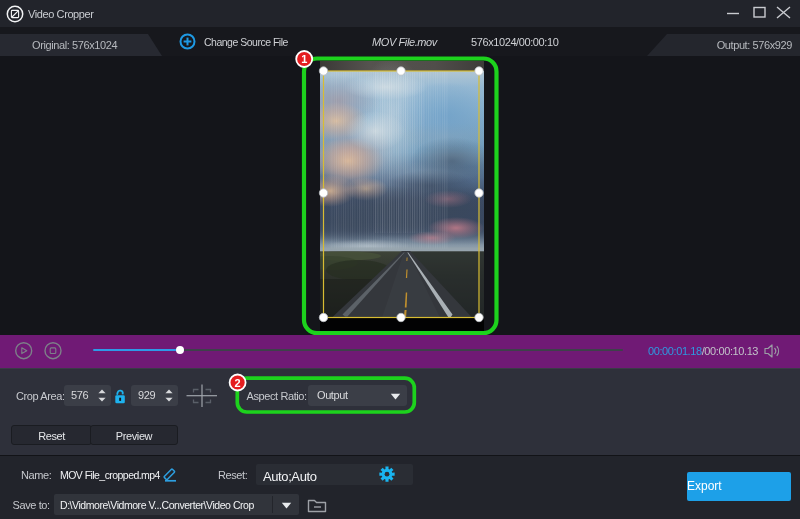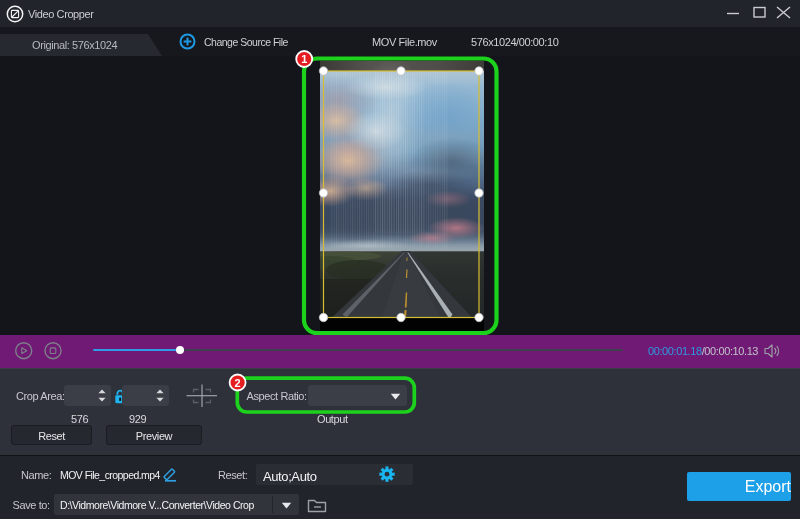--- a/index.html
+++ b/index.html
@@ -22,33 +22,33 @@
   .tbtext{top:36px;font-size:11px;color:#cfd1d5;}
   
   #preview{left:0;top:56px;width:800px;height:279px;background:#14151a;}
   
   #controls{left:0;top:335px;width:800px;height:33px;background:#701a75;}
   
   #panel{left:0;top:368px;width:800px;height:87px;background:#2e303a;
     border-top:1px solid #3a3c46;box-sizing:border-box;}
   .plabel{font-size:11px;color:#c7c9ce;}
   .spinbox{position:absolute;width:47px;height:21px;background:#3b3e47;border-radius:3px;}
-  .spinbox .val{position:absolute;left:7px;top:4px;font-size:11px;letter-spacing:-0.4px;color:#d8d9dc;white-space:nowrap;margin-top:24px;}
+  .spinbox .val{position:absolute;left:7px;top:4px;font-size:11px;letter-spacing:-0.4px;color:#d8d9dc;white-space:nowrap;}
   .btn{position:absolute;height:20px;background:#262830;border:1px solid #1a1c21;
     border-radius:3px;color:#e4e6e9;font-size:11px;letter-spacing:-0.4px;text-align:center;
     box-sizing:border-box;padding-top:3.5px;}
   
   #bottombar{left:0;top:455px;width:800px;height:64px;background:#22242b;
     border-top:1px solid #121317;box-sizing:border-box;}
   .blabel{font-size:11px;color:#c6c8cd;}
   .bwhite{font-size:13px;color:#f2f3f5;}
   #outbox{left:256px;top:464px;width:157px;height:21px;background:#2a2d34;border-radius:2px;}
   #pathbox{left:54px;top:494px;width:245px;height:21px;background:#31343b;border-radius:2px;text-align:right;}
   #export{left:687px;top:472px;width:104px;height:29px;background:#1da0e8;
-    border-radius:2px;color:#fff;font-size:16px;text-align:right;line-height:29px;}
+    border-radius:2px;color:#fff;font-size:12px;text-align:left;line-height:29px;}
 </style>
 </head>
 <body>
 <div id="app">
 
   <div class="abs" id="titlebar">
     <svg class="abs" style="left:6px;top:5px" width="18" height="18" viewBox="0 0 18 18">
       <circle cx="9" cy="9" r="7.7" fill="none" stroke="#f2f3f5" stroke-width="1.5"></circle>
       <rect x="5.4" y="5.4" width="7.2" height="7.2" rx="0.8" fill="none" stroke="#f2f3f5" stroke-width="1.1"></rect>
       <line x1="6" y1="12" x2="12.2" y2="5.8" stroke="#f2f3f5" stroke-width="1.1"></line>
@@ -61,28 +61,31 @@
         <line x1="57" y1="2" x2="70" y2="13"></line>
         <line x1="70" y1="2" x2="57" y2="13"></line>
       </g>
     </svg>
   </div>
 
   <div class="abs" id="toolbar">
     <div class="abs" id="trap-left">
         <span>Original: 576x1024</span>
       </div>
+    <div class="abs" id="trap-right">
+        <span>Output: 576x929</span>
+      </div>
   </div>
   <svg class="abs" style="left:179px;top:33px" width="17" height="17" viewBox="0 0 17 17">
     <circle cx="8.5" cy="8.5" r="7" fill="none" stroke="#1e9ae4" stroke-width="2"></circle>
     <line x1="8.5" y1="4.6" x2="8.5" y2="12.4" stroke="#1e9ae4" stroke-width="2"></line>
     <line x1="4.6" y1="8.5" x2="12.4" y2="8.5" stroke="#1e9ae4" stroke-width="2"></line>
   </svg>
   <span class="abs tbtext" style="left:204px;font-size:10.5px;letter-spacing:-0.5px;">Change Source File</span>
-  <span class="abs tbtext" style="left:372px;">MOV File.mov</span>
+  <span class="abs tbtext" style="left:372px;font-style:italic;">MOV File.mov</span>
   <span class="abs tbtext" style="left:471px;">576x1024/00:00:10</span>
 
   <div class="abs" id="preview"></div>
   <svg class="abs" style="left:320px;top:61px" width="164" height="271" viewBox="0 0 164 271">
     <defs>
       <linearGradient id="sky" x1="0" y1="0" x2="0" y2="1">
         <stop offset="0" stop-color="#9dbdd5"></stop>
         <stop offset="0.22" stop-color="#87b0ce"></stop>
         <stop offset="0.45" stop-color="#6f9aba"></stop>
         <stop offset="0.60" stop-color="#526b8a"></stop>
@@ -247,21 +250,21 @@
     <svg class="abs" style="left:33px;top:3px" width="10" height="15" viewBox="0 0 10 15">
       <path d="M1.4 5.2 L5 1.6 L8.6 5.2 Z" fill="#d8d9dc"></path>
       <path d="M1.4 9.8 L5 13.4 L8.6 9.8 Z" fill="#d8d9dc"></path>
     </svg>
   </div>
   <svg class="abs" style="left:113.5px;top:388.5px" width="12" height="15" viewBox="0 0 12 15">
     <path d="M3.6 6.5 v-2.3 a2.6 2.6 0 0 1 5.2 0 v0.6" fill="none" stroke="#1eb2ee" stroke-width="1.8" transform="rotate(14 6.2 4)"></path>
     <rect x="1.3" y="6.3" width="9.5" height="8" rx="1.2" fill="#1eb2ee"></rect>
     <rect x="5.2" y="8.7" width="1.9" height="3.2" fill="#15161b"></rect>
   </svg>
-  <div class="abs spinbox" style="left:122px;top:385px;text-align:right;">
+  <div class="abs spinbox" style="left:131px;top:385px;text-align:right;">
       <span class="val">929</span>
     <svg class="abs" style="left:33px;top:3px" width="10" height="15" viewBox="0 0 10 15">
       <path d="M1.4 5.2 L5 1.6 L8.6 5.2 Z" fill="#d8d9dc"></path>
       <path d="M1.4 9.8 L5 13.4 L8.6 9.8 Z" fill="#d8d9dc"></path>
     </svg>
   </div>
   <svg class="abs" style="left:186px;top:384px" width="32" height="24" viewBox="0 0 32 24">
     <g fill="none" stroke="#5a5f68" stroke-width="1.3">
       <path d="M7.5 8.5 v-3 h5"></path>
       <path d="M19.5 5.5 h5 v3"></path>
@@ -279,21 +282,21 @@
     <svg class="abs" style="left:82px;top:7.5px" width="11" height="7" viewBox="0 0 11 7">
       <path d="M0.8 0.8 L5.5 6.4 L10.2 0.8 Z" fill="#e8eaed"></path>
     </svg>
   </div>
   <svg class="abs" style="left:228px;top:373px" width="190" height="42" viewBox="0 0 190 42">
     <rect x="9.3" y="5.2" width="177" height="33.8" rx="9.5" fill="none" stroke="#1dd21d" stroke-width="3.7"></rect>
     <circle cx="9.6" cy="9.5" r="8" fill="#e51d20" stroke="#ffffff" stroke-width="1.8"></circle>
     <text x="9.6" y="13.5" font-size="11" font-weight="bold" fill="#fff" text-anchor="middle">2</text>
   </svg>
   <div class="abs btn" style="left:11px;top:425px;width:81px;">Reset</div>
-  <div class="abs btn" style="left:106px;top:425px;width:96px;">Preview</div>
+  <div class="abs btn" style="left:90px;top:425px;width:88px;">Preview</div>
 
   <div class="abs" id="bottombar"></div>
   <span class="abs blabel" style="left:21px;top:469px;">Name:</span>
   <span class="abs bwhite" style="left:60px;top:469px;font-size:10.5px;letter-spacing:-0.55px;">MOV File_cropped.mp4</span>
   <svg class="abs" style="left:161px;top:468px" width="16" height="14" viewBox="0 0 16 14">
     <g transform="rotate(45 5 9)">
       <rect x="3.4" y="-1" width="4.2" height="11.5" rx="1" fill="none" stroke="#2d9fe0" stroke-width="1.5"></rect>
     </g>
     <line x1="4" y1="12.8" x2="15" y2="12.8" stroke="#2d9fe0" stroke-width="1.7"></line>
   </svg>

